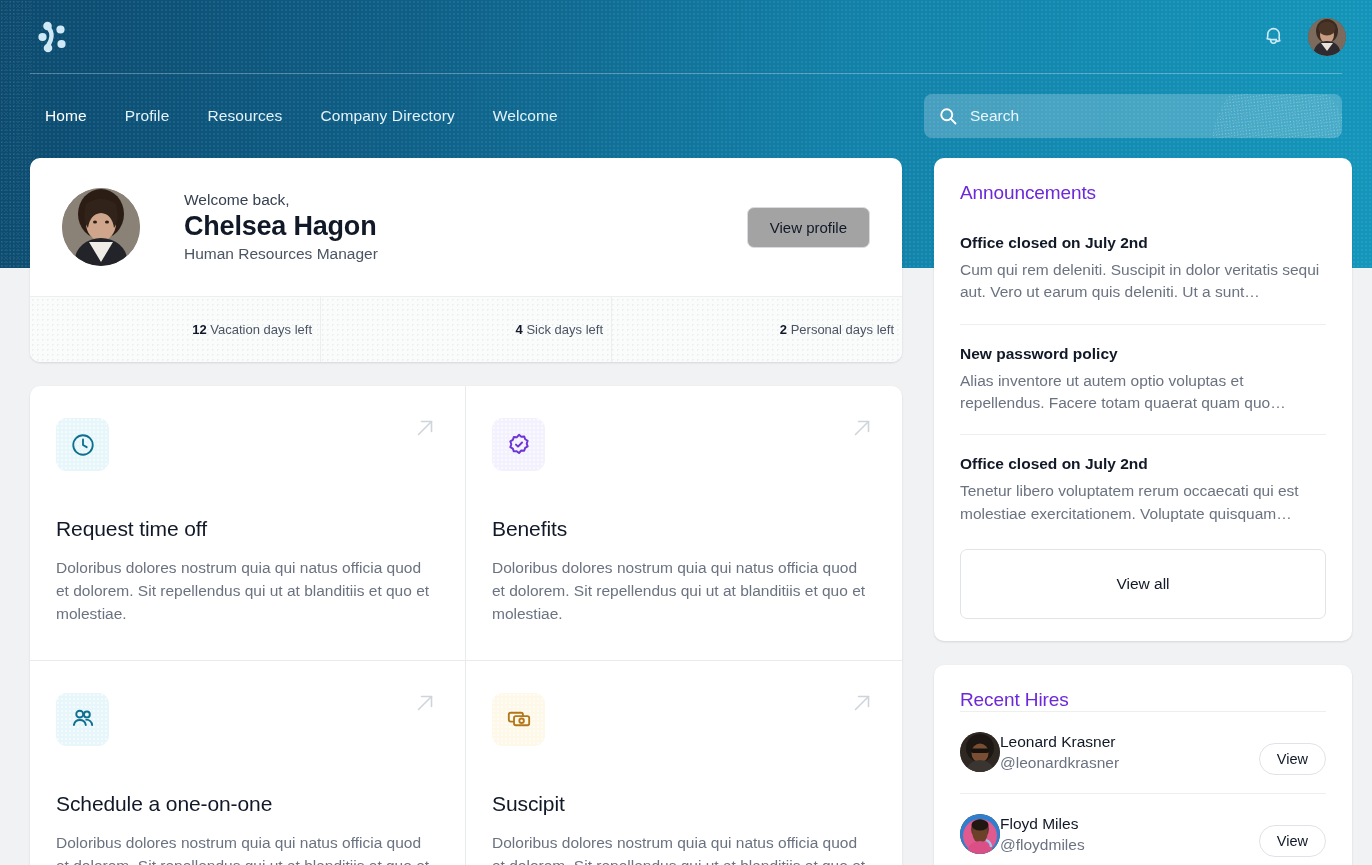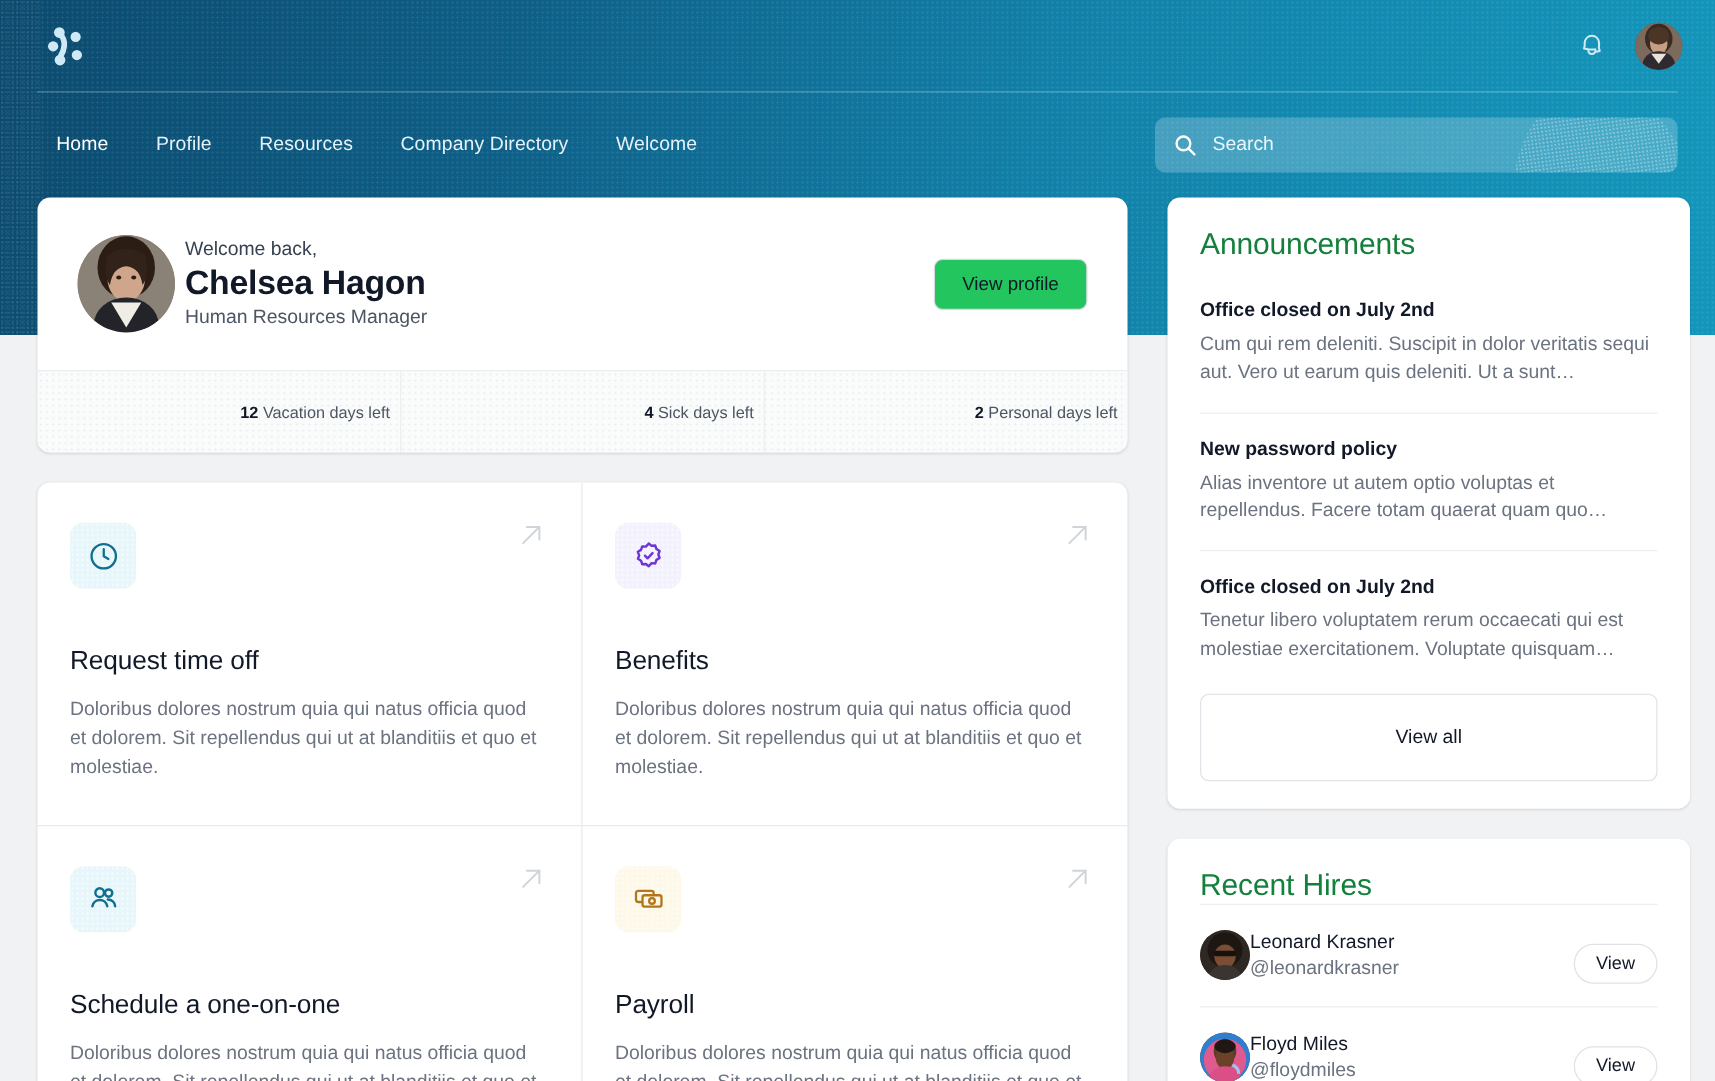--- a/index.html
+++ b/index.html
@@ -166,21 +166,21 @@
     border-radius: 10px;
     box-shadow: 0 1px 2px rgba(16,24,40,.07), 0 1px 3px rgba(16,24,40,.06);
     overflow: hidden;
   }
 
   
   .welcome {
     display: flex;
     align-items: center;
     padding: 30px 32px;
-    gap: 8px;
+    gap: 44px;
   }
   .welcome-avatar {
     width: 78px; height: 78px;
     border-radius: 50%;
     overflow: hidden;
     flex: none;
     background: #8a7f78;
     position: relative;
   }
   .welcome-text { display: flex; flex-direction: column; gap: 1px; }
@@ -195,21 +195,21 @@
     line-height: 1.24;
     letter-spacing: -.2px;
   }
   .welcome-role {
     font-size: 15.5px;
     color: #4b5563;
   }
   .btn-outline {
     margin-left: auto;
     border: 1px solid #d8dce1;
-    background: #22c55e;
+    background: #a3a3a3;
     border-radius: 7px;
     padding: 11px 22px;
     font-size: 15px;
     color: #111827;
     font-family: "Liberation Sans", sans-serif;
     cursor: pointer;
     white-space: nowrap;
   }
 
   .stats {
@@ -275,23 +275,23 @@
   }
   .action-arrow {
     position: absolute;
     top: 30px; right: 28px;
     color: #cfd4da;
   }
 
   
   .panel-pad { padding: 24px 26px 22px; }
   .panel-title {
-    font-size: 24px;
+    font-size: 19px;
     font-weight: 400;
-    color: #15803d;
+    color: #6d28d9;
     letter-spacing: -.1px;
   }
   .ann-list { margin-top: 8px; }
   .ann {
     padding: 20px 0;
     border-top: 1px solid #eceef0;
   }
   .ann:first-child { border-top: 0; padding-top: 22px; }
   .ann-head {
     font-size: 15.5px;
@@ -527,21 +527,21 @@
             <rect x="7.4" y="9.4" width="14" height="8.4" rx="1.6" fill="#fdf8e7"></rect>
             <circle cx="14.4" cy="13.6" r="2.1"></circle>
           </svg>
         </div>
         <span class="action-arrow">
           <svg width="24" height="24" viewBox="0 0 24 24" fill="none" stroke="currentColor" stroke-width="1.6" stroke-linecap="round" stroke-linejoin="round">
             <path d="M5.5 18.5 L18.5 5.5"></path>
               <path d="M8.5 5.5 H18.5 V15.5"></path>
           </svg>
         </span>
-        <div class="action-title">Payroll</div>
+        <div class="action-title">Suscipit</div>
         <div class="action-desc">Doloribus dolores nostrum quia qui natus officia quod et dolorem. Sit repellendus qui ut at blanditiis et quo et molestiae.</div>
       </div>
 
     </div>
   </div>
 
   <div class="col-side">
 
     <div class="card">
       <div class="panel-pad">

